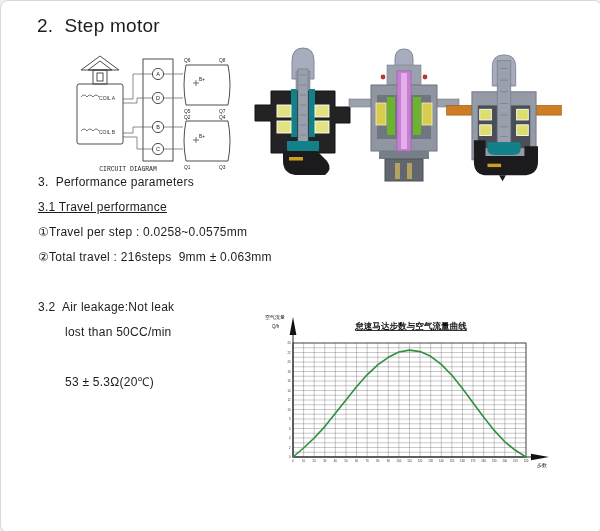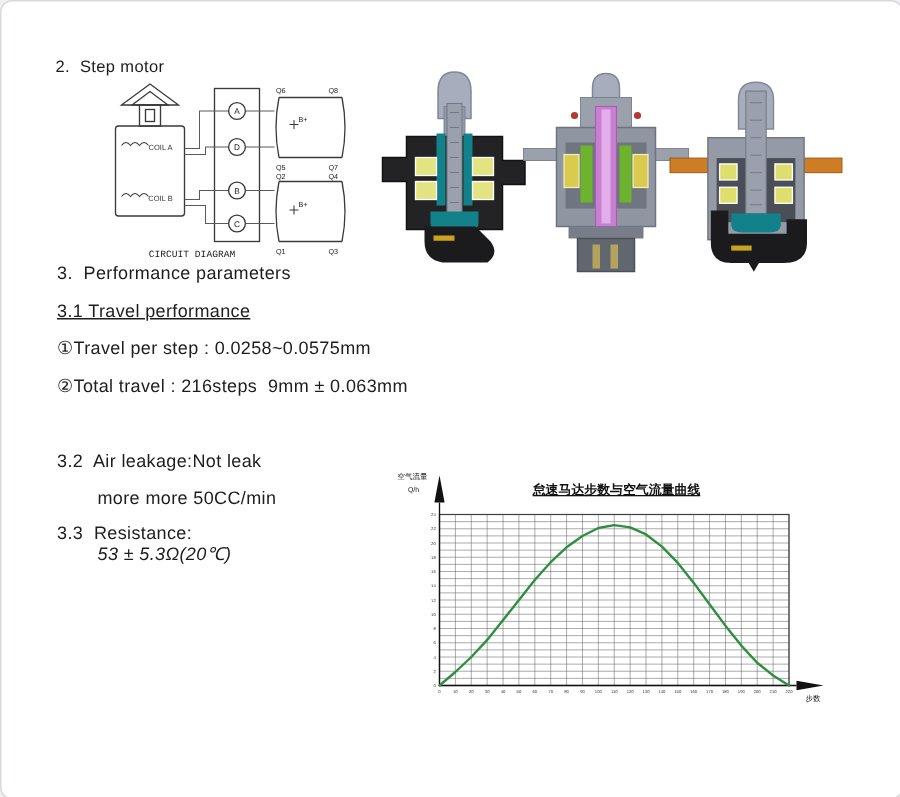--- a/index.html
+++ b/index.html
@@ -2,21 +2,21 @@
 <html><head>
 <meta charset="utf-8">
 <style>
   html,body{margin:0;padding:0;background:#eef0f2;}
   .page{
     position:relative;width:600px;height:531px;margin:0 auto;
     background:#ffffff;border:1px solid #d6d9dc;border-radius:8px;
     font-family:"Liberation Sans",sans-serif;color:#1d1d1d;overflow:hidden;
   }
   .line{position:absolute;white-space:pre;letter-spacing:.25px;}
-  .h2{font-size:11px;margin-top:24px;}
+  .h2{font-size:19px;}
   .body-line{font-size:12px;}
   .abs{position:absolute;}
   svg text{font-family:"Liberation Sans",sans-serif;}
   .cap{font-family:"Liberation Mono",monospace;}
 </style>
 </head>
 <body>
 
 <div class="page">
 
@@ -139,23 +139,22 @@
     <path d="M30,92 h12 v16 h40 v-10 h14 v16 q0,14 -16,14 h-36 q-14,0 -14,-14 z" fill="#1b1b1e"></path>
     <rect x="44" y="116" width="14" height="3.5" fill="#caa21f"></rect>
     <path d="M56,128 l7,0 l-3.5,6 z" fill="#1b1b1e"></path>
   </svg>
 
   <div class="line body-line" style="left:37px;top:174px;">3.  Performance parameters</div>
   <div class="line body-line" style="left:37px;top:199px;text-decoration:underline;">3.1 Travel performance</div>
   <div class="line body-line" style="left:37px;top:224px;text-align:right;">①Travel per step : 0.0258~0.0575mm</div>
   <div class="line body-line" style="left:37px;top:249px;">②Total travel : 216steps  9mm ± 0.063mm</div>
   <div class="line body-line" style="left:37px;top:299px;">3.2  Air leakage:Not leak</div>
-  <div class="line body-line" style="left:64px;top:324px;">more more 50CC/min</div>
-  <div class="line body-line" style="left:37px;top:347px;">3.3  Resistance:</div>
-  <div class="line body-line" style="left:64px;top:359px;font-style:italic;">53 ± 5.3Ω(20℃)</div>
+  <div class="line body-line" style="left:64px;top:324px;">lost than 50CC/min</div>
+  <div class="line body-line" style="left:64px;top:372px;">53 ± 5.3Ω(20℃)</div>
 
   <svg id="flow-chart-svg" class="abs" style="left:258px;top:306px;" width="338" height="172" viewBox="0 0 338 172">
     <text id="chart-title" x="152" y="22" font-size="8.6" font-weight="bold" fill="#111" text-anchor="middle" text-decoration="underline">怠速马达步数与空气流量曲线</text>
     <text x="6" y="12" font-size="5" fill="#222">空气流量</text>
     <text x="13" y="21" font-size="4.6" fill="#222">Q/h</text>
     <text x="278" y="160" font-size="5" fill="#222">步数</text>
     <g id="chart-grid">
         <line x1="34" y1="36" x2="34" y2="150" stroke="#5f5f5f" stroke-width="0.35"></line>
         <line x1="44.59090909090909" y1="36" x2="44.59090909090909" y2="150" stroke="#5f5f5f" stroke-width="0.35"></line>
         <line x1="55.18181818181819" y1="36" x2="55.18181818181819" y2="150" stroke="#5f5f5f" stroke-width="0.35"></line>

